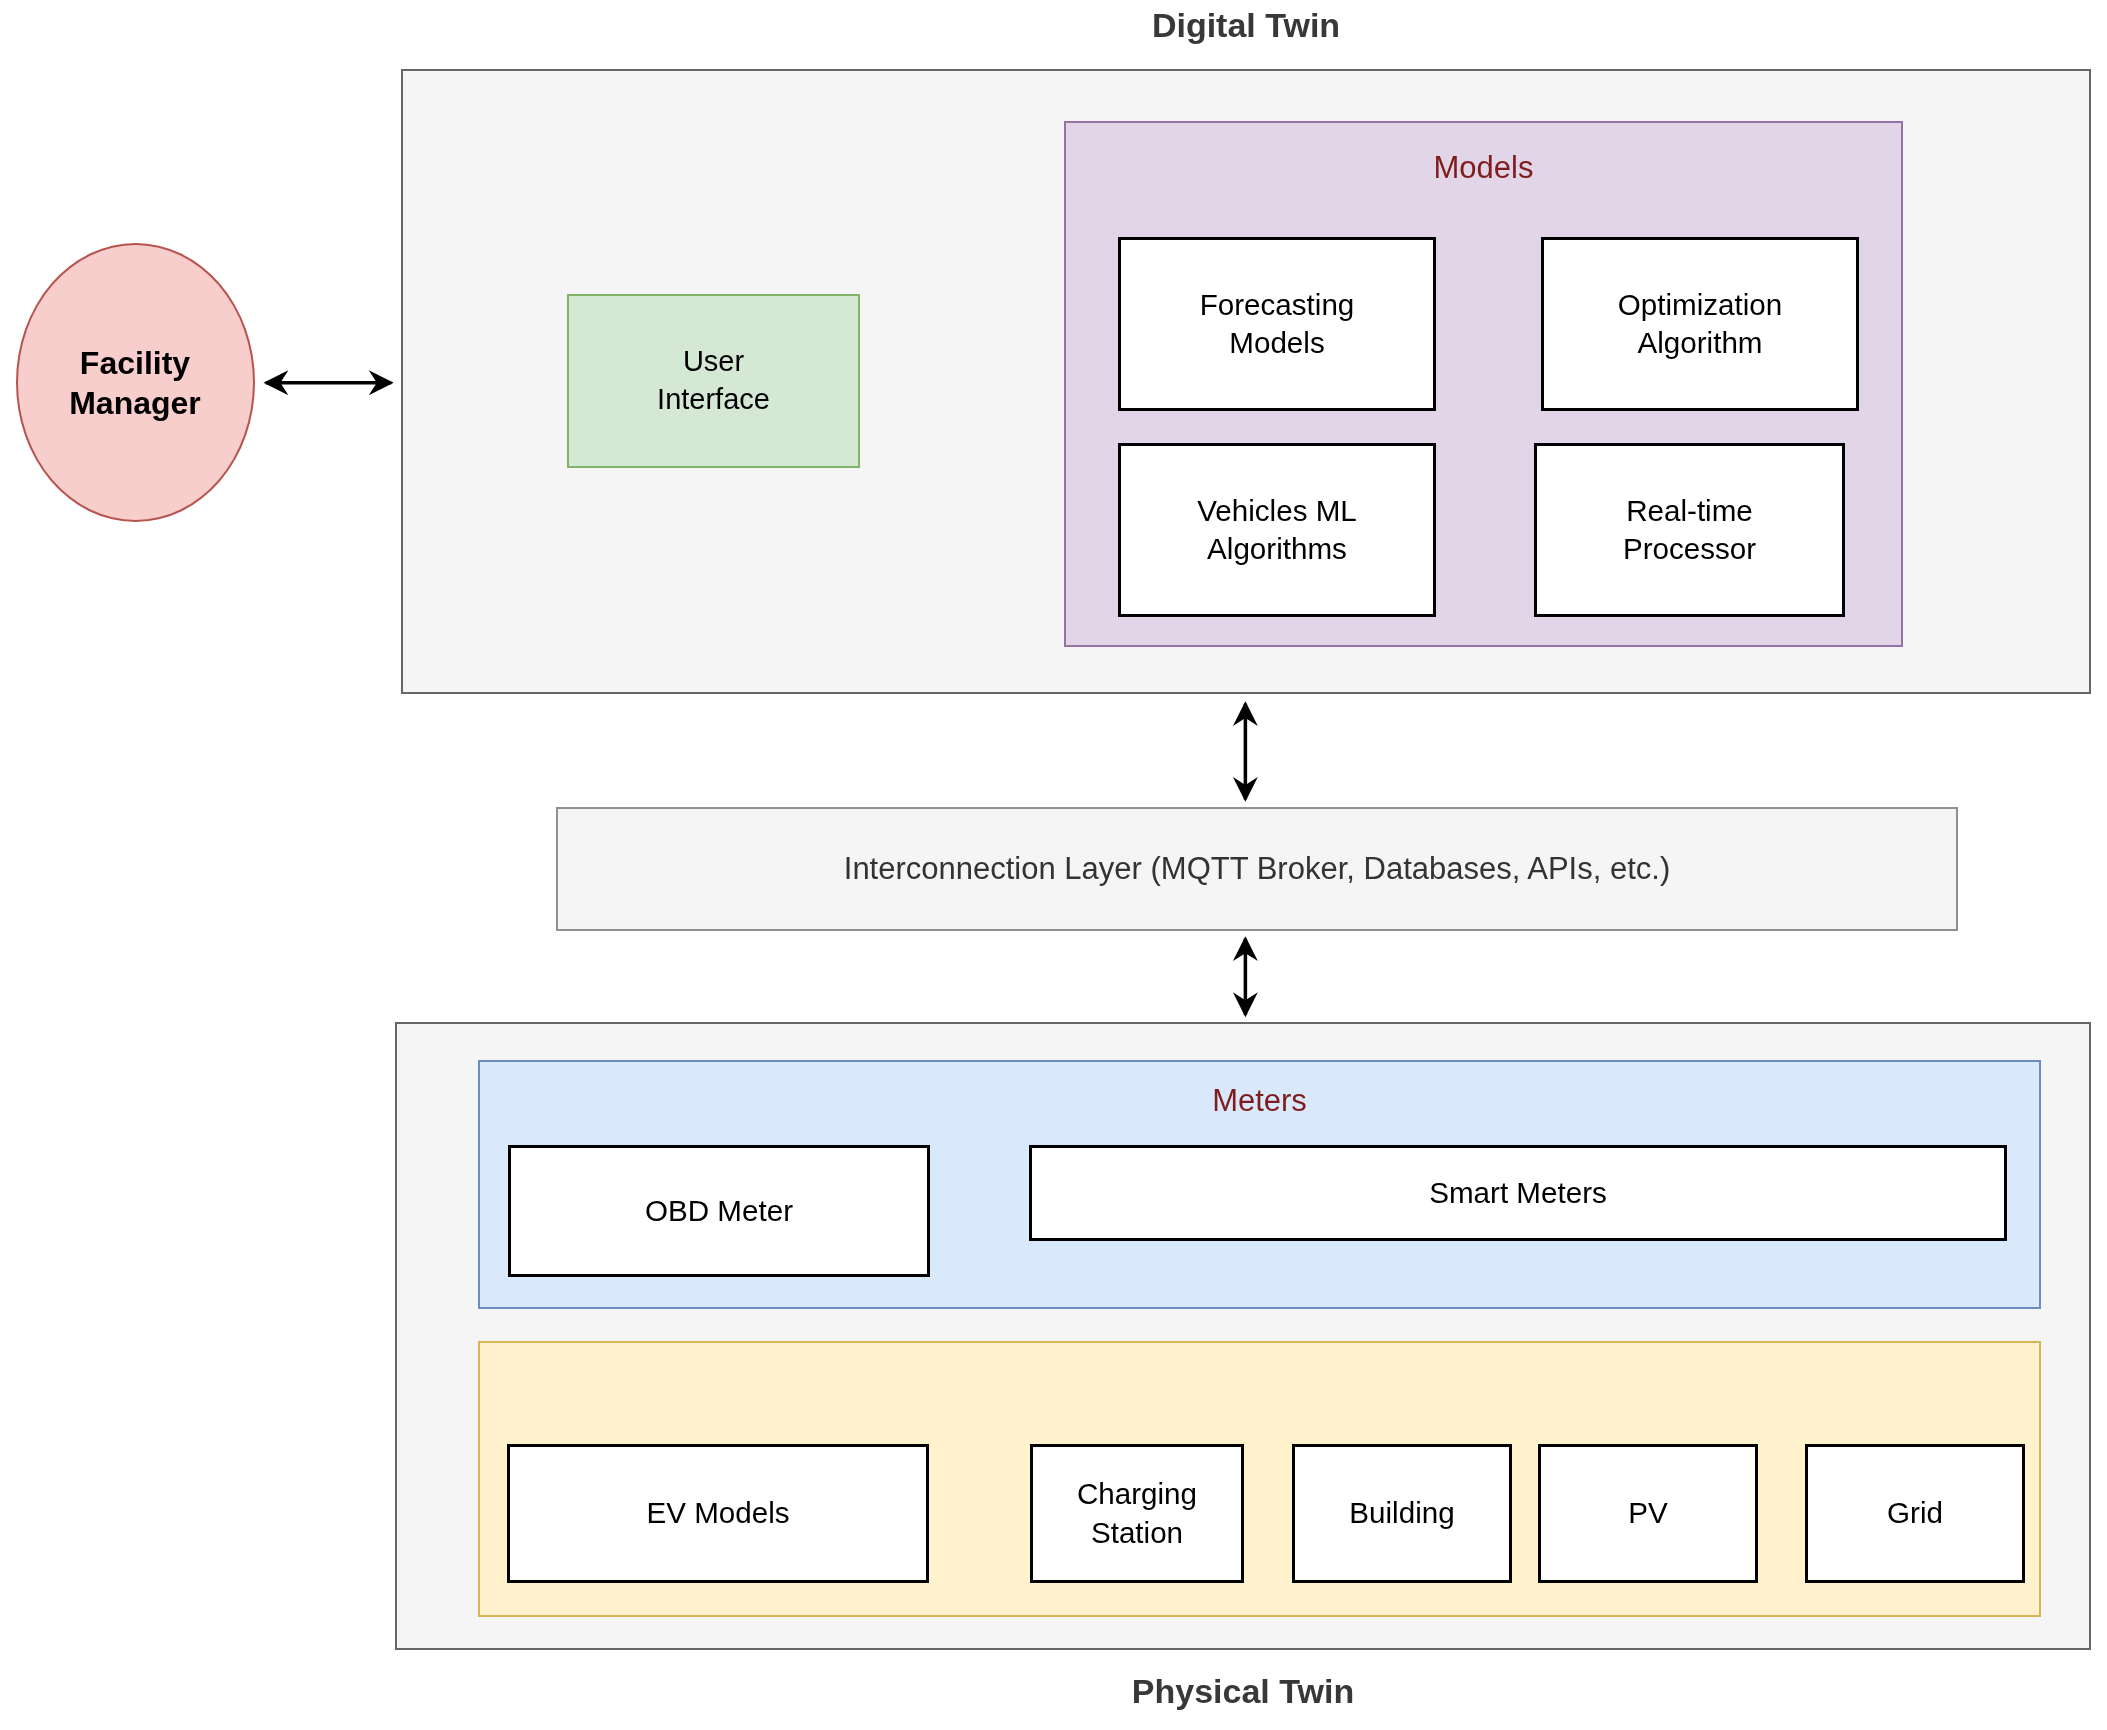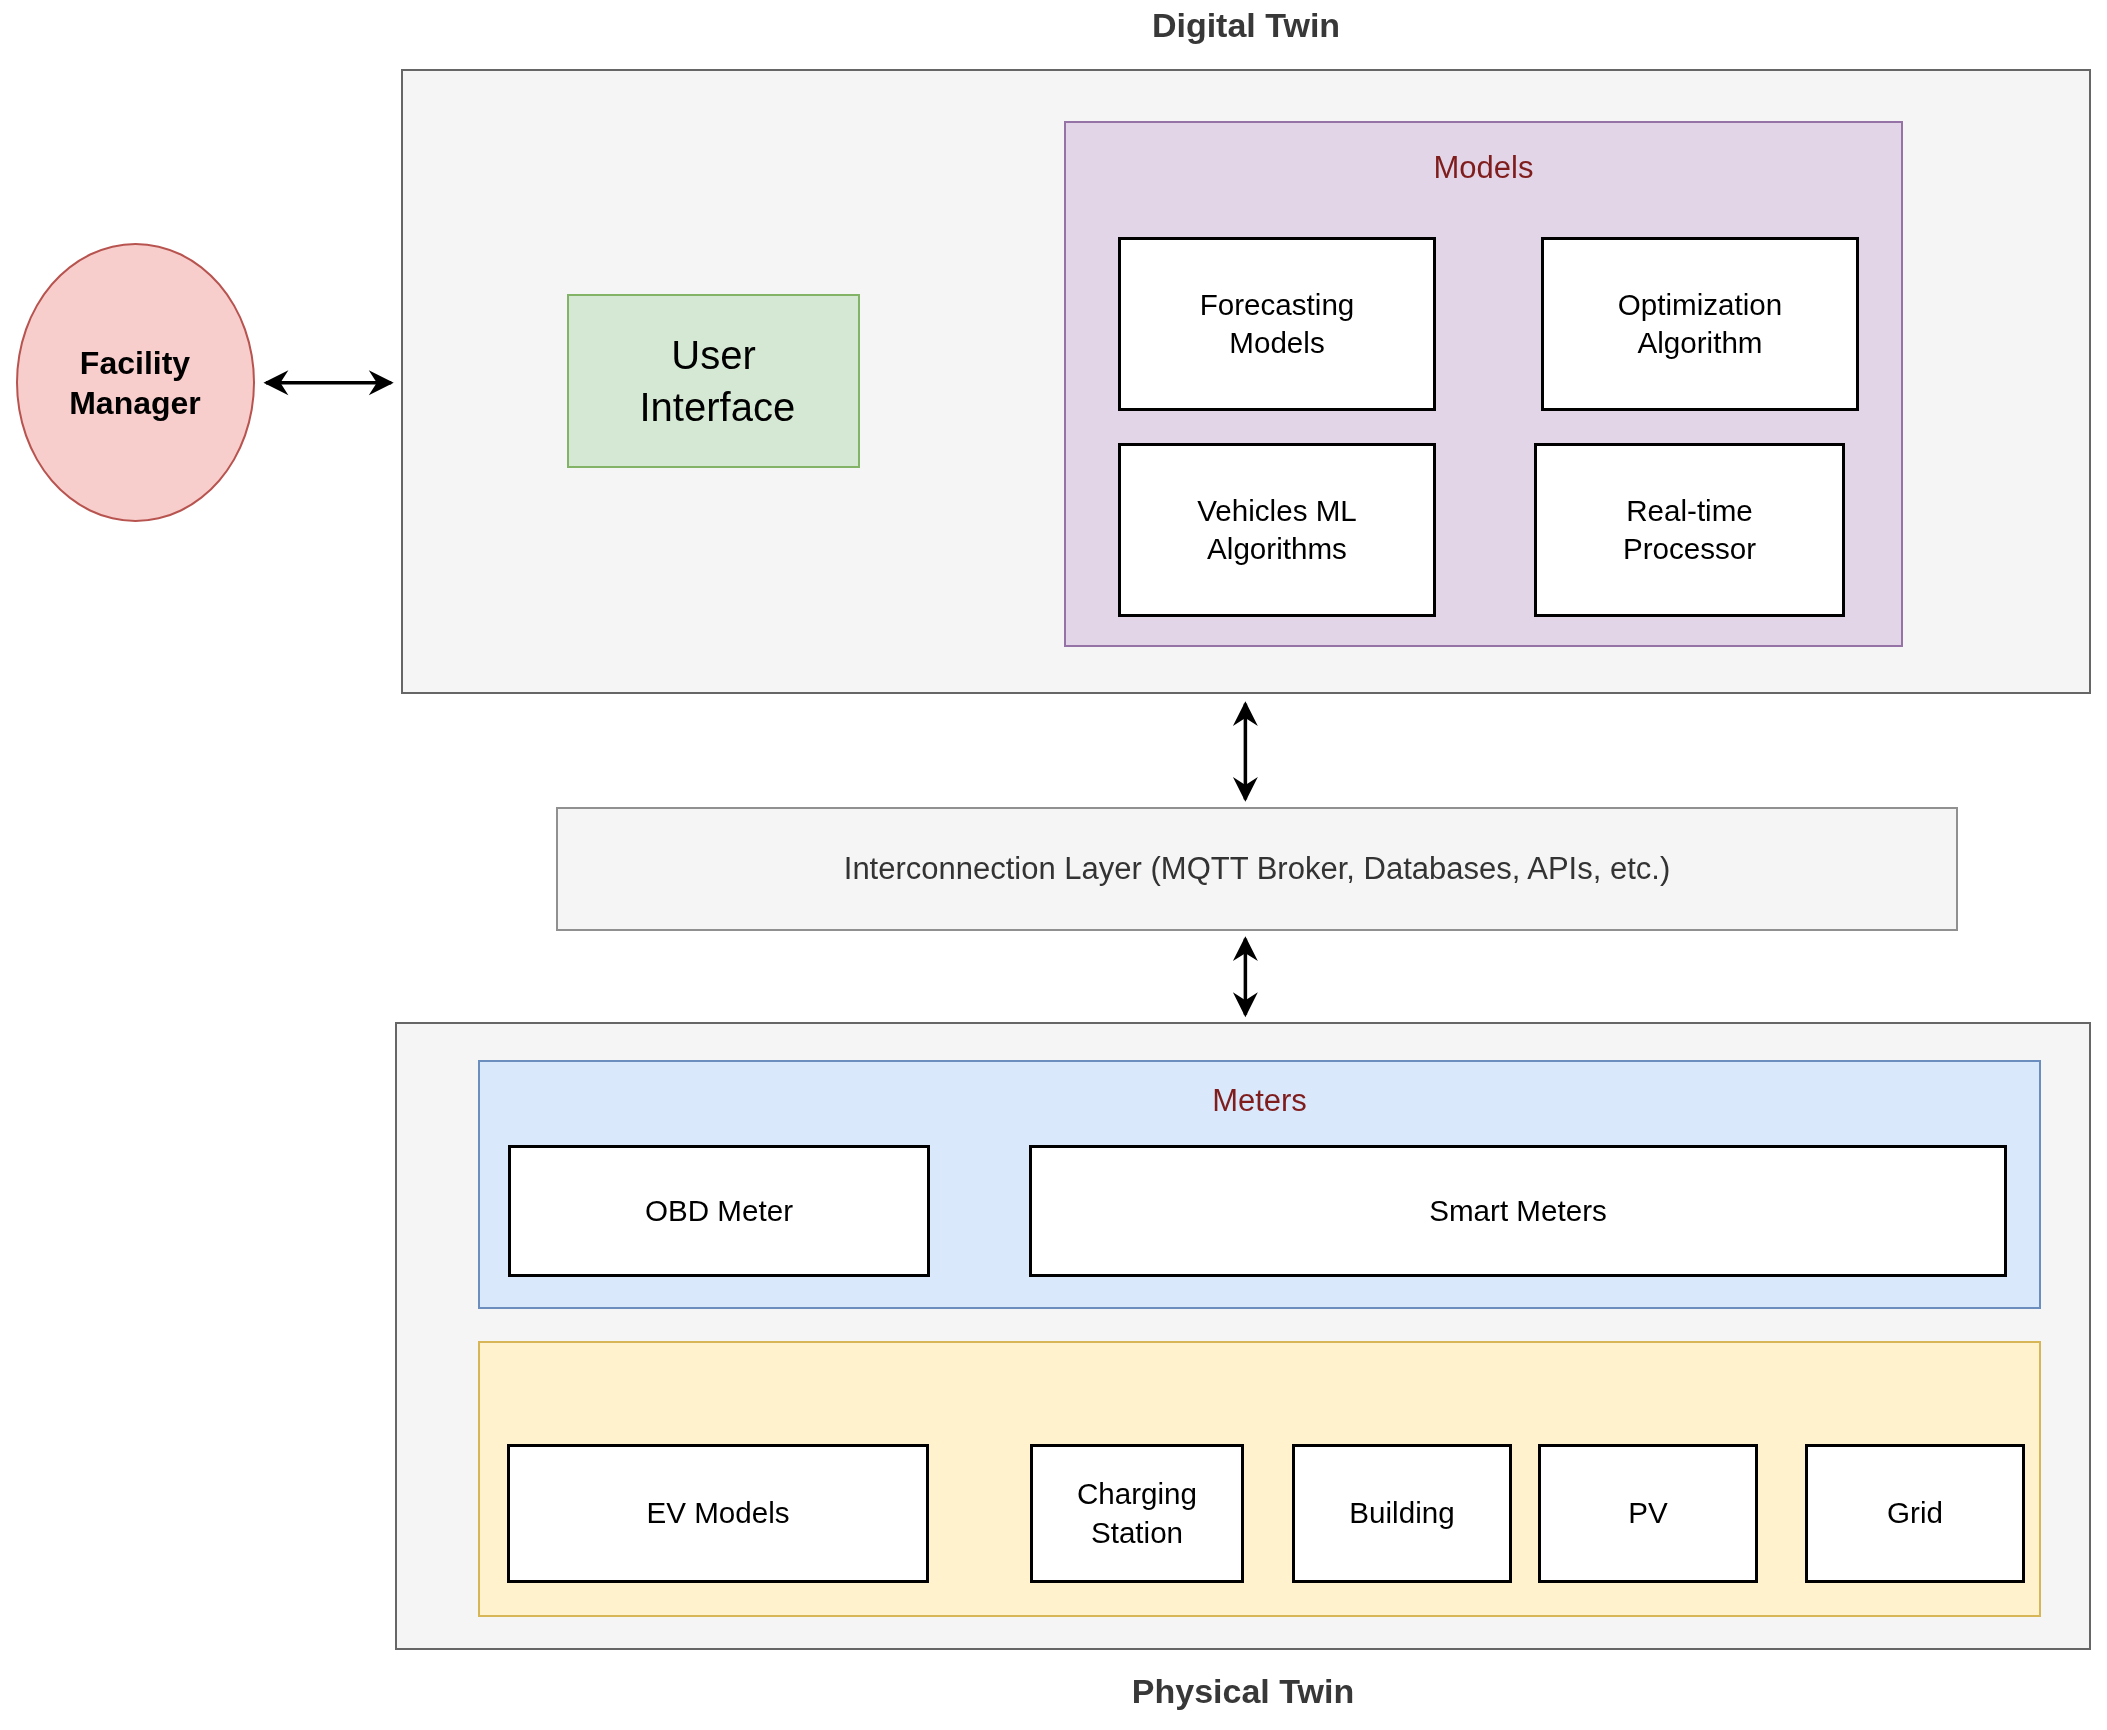--- a/index.html
+++ b/index.html
@@ -33,21 +33,21 @@
     background: var(--actor-fill, #f8cecc);
     border: 2.8px solid var(--actor-border, #b85450);
     border-radius: 50%;
     font-size: 32px;
     font-weight: bold;
     line-height: 1.25;
   }
   .ui-box {
     background: var(--ui-fill, #d5e8d4);
     border: 2.8px solid var(--ui-border, #82b366);
-    font-size: 40px;
+    font-size: 29px;
     line-height: 1.3;
   }
   .models-box {
     background: var(--models-fill, #e1d5e7);
     border: 2.8px solid var(--models-border, #9673a6);
   }
   .meters-box {
     background: var(--meters-fill, #dae8fc);
     border: 2.8px solid var(--meters-border, #6c8ebf);
   }
@@ -120,21 +120,21 @@
 
   <div class="abs container-box" style="left:395px; top:1022px; width:1696px; height:628px;"></div>
 
   <div class="abs meters-box" style="left:478px; top:1060px; width:1563px; height:249px;">
     <div class="group-title" style="top:21px;">Meters</div>
 
     <div class="abs white-box center-flex" style="left:28px; top:83px; width:422px; height:132px;">
       <span>OBD Meter</span>
     </div>
 
-    <div class="abs white-box center-flex" style="left:549px; top:83px; width:978px; height:132px;">
+    <div class="abs white-box center-flex" style="left:549px; top:83px; width:978px; height:96px;">
       <span>Smart Meters</span>
     </div>
   </div>
 
   <div class="abs energy-box" style="left:478px; top:1341px; width:1563px; height:276px;">
 
     <div class="abs white-box center-flex" style="left:27px; top:101px; width:422px; height:139px;">
       <span>EV Models</span>
     </div>
 

